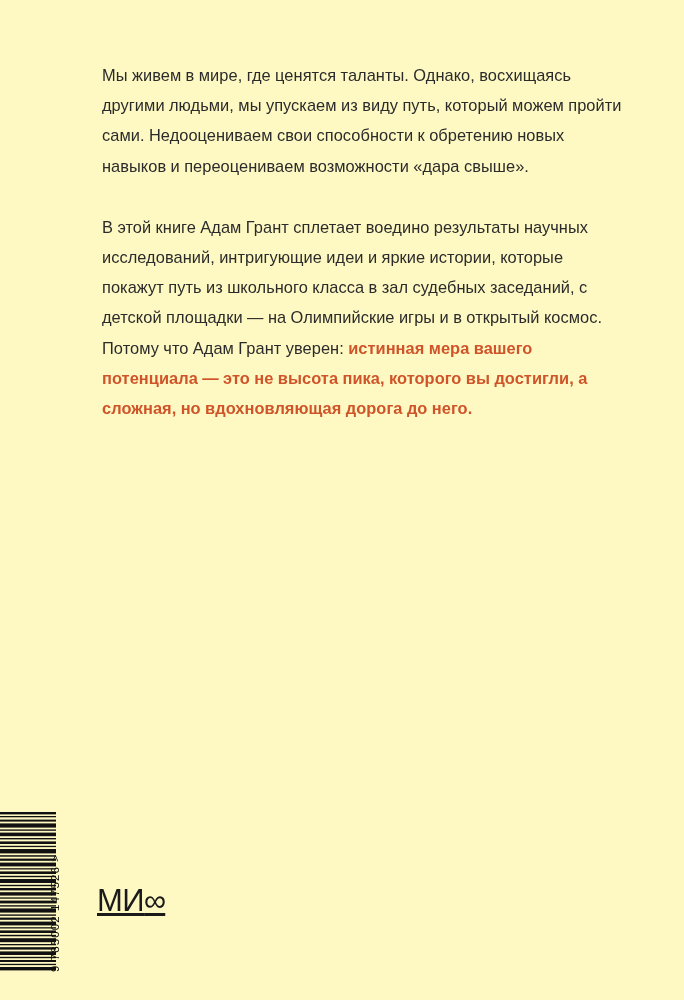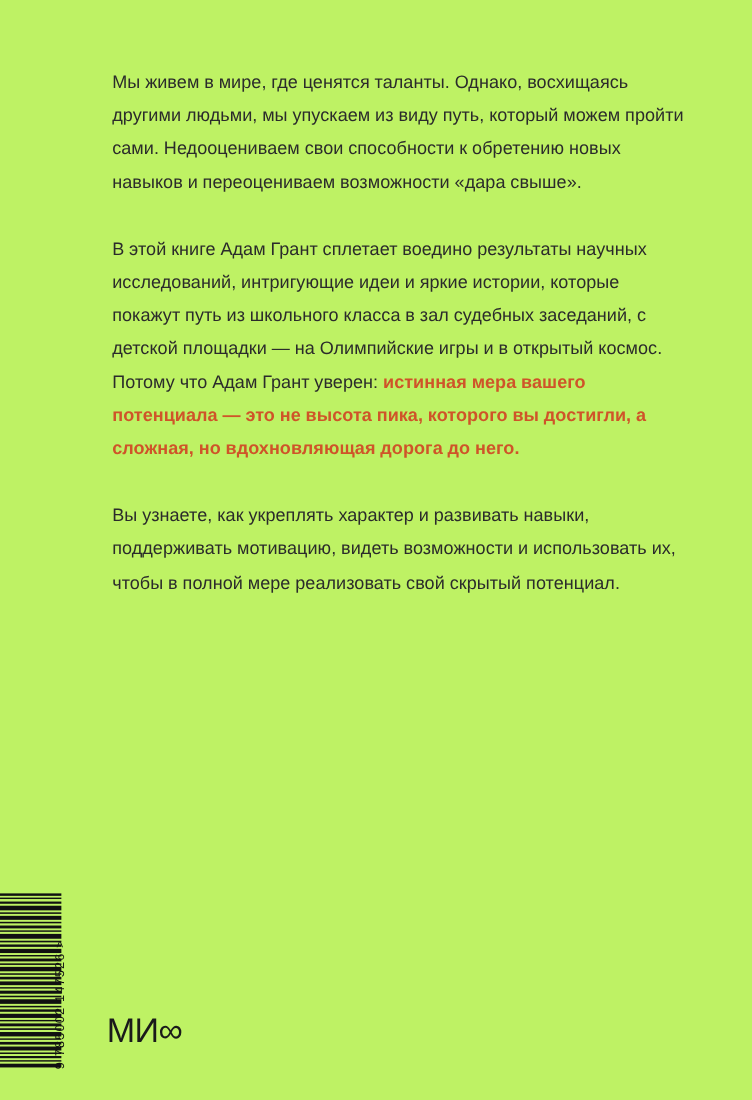--- a/index.html
+++ b/index.html
@@ -13,21 +13,21 @@
     height: 1000px;
     position: relative;
     overflow: hidden;
     font-family: "Liberation Sans", "DejaVu Sans", sans-serif;
     -webkit-font-smoothing: antialiased;
   }
 
   .page {
     position: absolute;
     inset: 0;
-    background: #bef264;
+    background: #fef9c3;
   }
 
   
   .blurb {
     position: absolute;
     left: 102px;
     top: 60px;
     width: 522px;
   }
 
@@ -88,47 +88,47 @@
     display: flex;
     align-items: flex-start;
     justify-content: flex-start;
     line-height: 22px;
   }
 
   
   .publisher-logo {
     position: absolute;
     left: 97px;
-    top: 921px;
+    top: 885px;
     font-family: "Liberation Sans", "DejaVu Sans", sans-serif;
     font-size: 31px;
     font-weight: 400;
     color: #1a1a1a;
     letter-spacing: -0.5px;
     line-height: 1;
     white-space: nowrap;
+    text-decoration: underline;
   }
   .publisher-logo .inf {
     font-size: 31px;
     letter-spacing: -1px;
   }
 </style>
 </head>
 <body>
 
 <div class="page">
 
   <div class="blurb">
 
     <p class="para">Мы живем в мире, где ценятся таланты. Однако, восхищаясь другими людьми, мы упускаем из виду путь, который можем пройти сами. Недооцениваем свои способности к обретению новых навыков и переоцениваем возможности «дара свыше».</p>
 
 
     <p class="para"><span>В этой книге Адам Грант сплетает воедино результаты научных исследований, интригующие идеи и яркие истории, которые покажут путь из школьного класса в зал судебных заседаний, с детской площадки — на Олимпийские игры и в открытый космос. Потому что Адам Грант уверен: </span><span class="accent-strong">истинная мера вашего потенциала — это не высота пика, которого вы достигли, а сложная, но вдохновляющая дорога до него.</span></p>
 
-    <p class="para">Вы узнаете, как укреплять характер и развивать навыки, поддерживать мотивацию, видеть возможности и использовать их, чтобы в полной мере реализовать свой скрытый потенциал.</p>
 
   </div>
 
   <div class="barcode-area">
     <svg class="barcode-bars" viewBox="0 0 56 160" preserveAspectRatio="none">
       <g fill="#111111">
         <rect x="0" y="0" width="56" height="2.4"></rect>
         <rect x="0" y="4.0" width="56" height="1.3"></rect>
         <rect x="0" y="7.6" width="56" height="2.0"></rect>
         <rect x="0" y="11.4" width="56" height="4.2"></rect>

